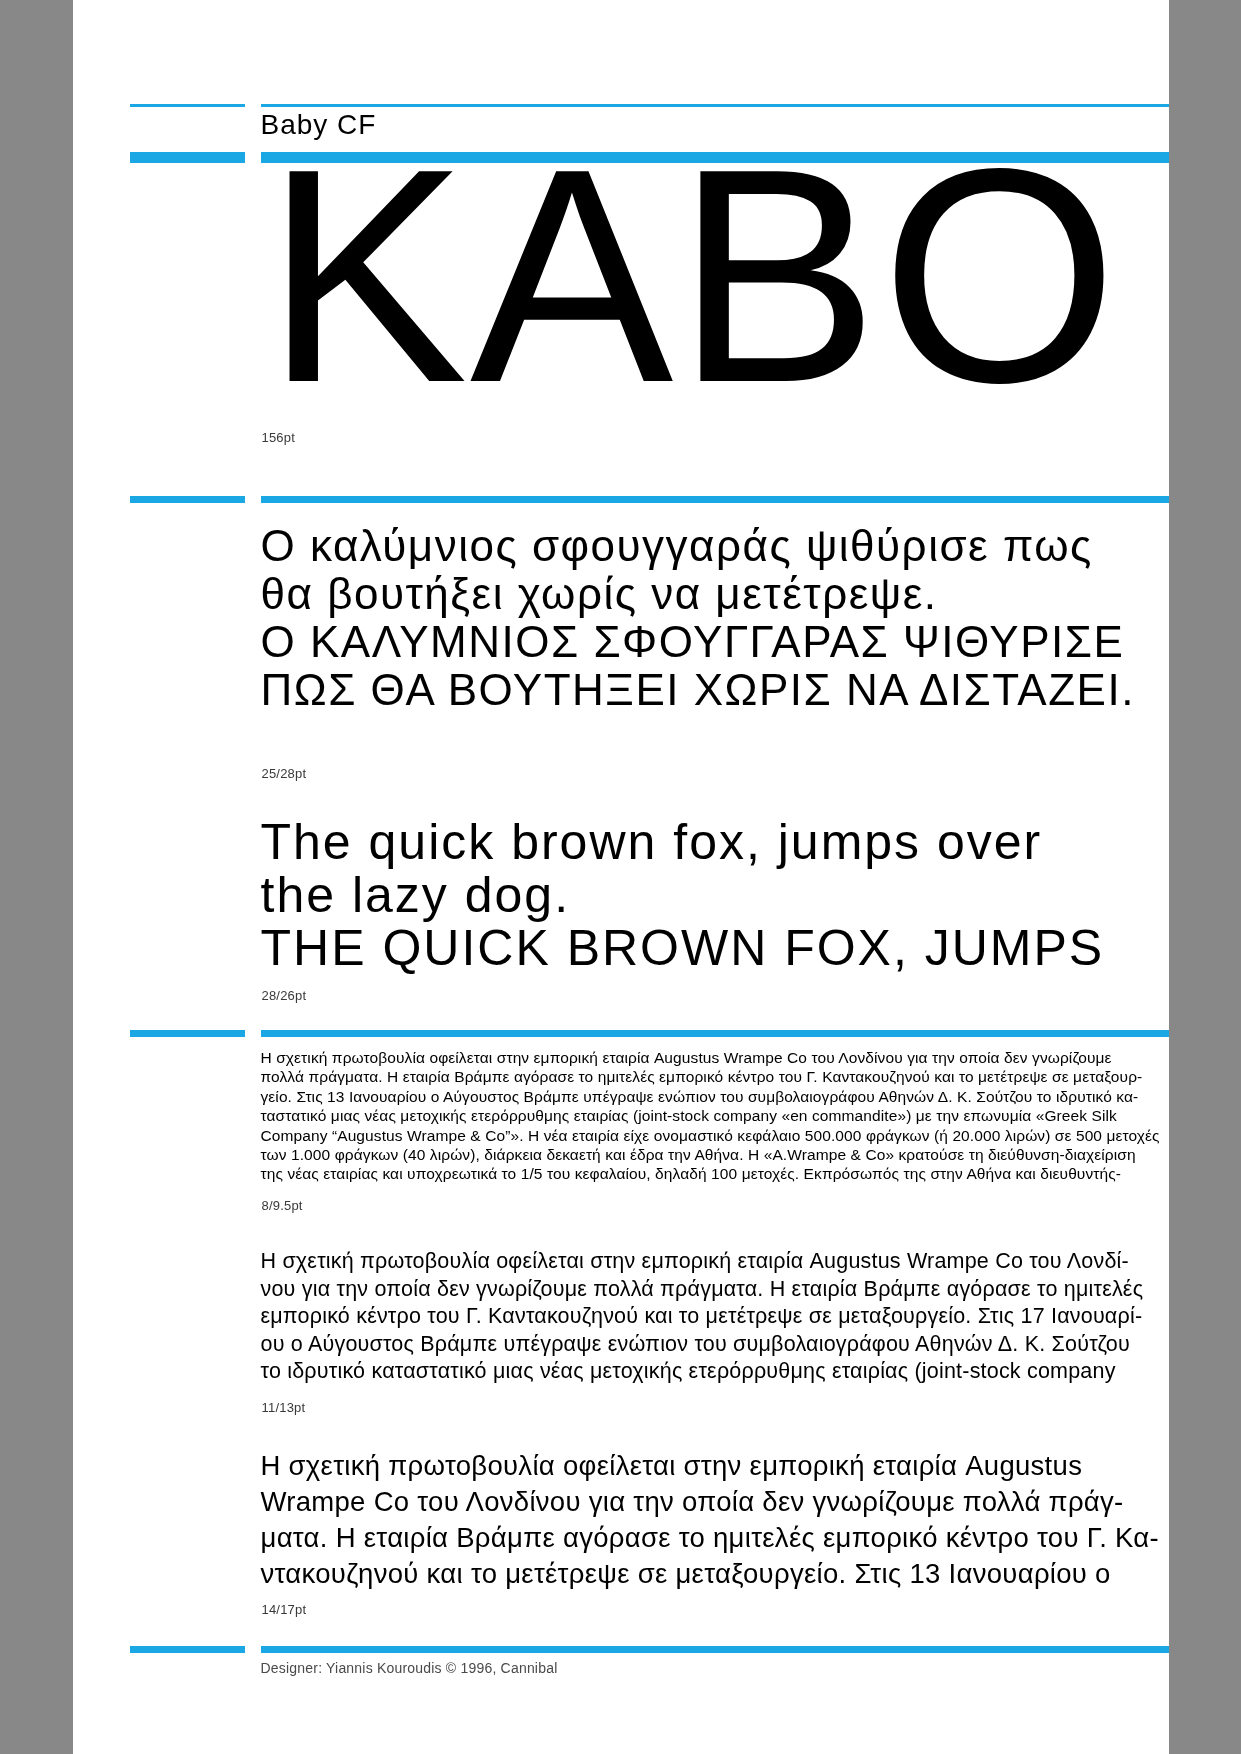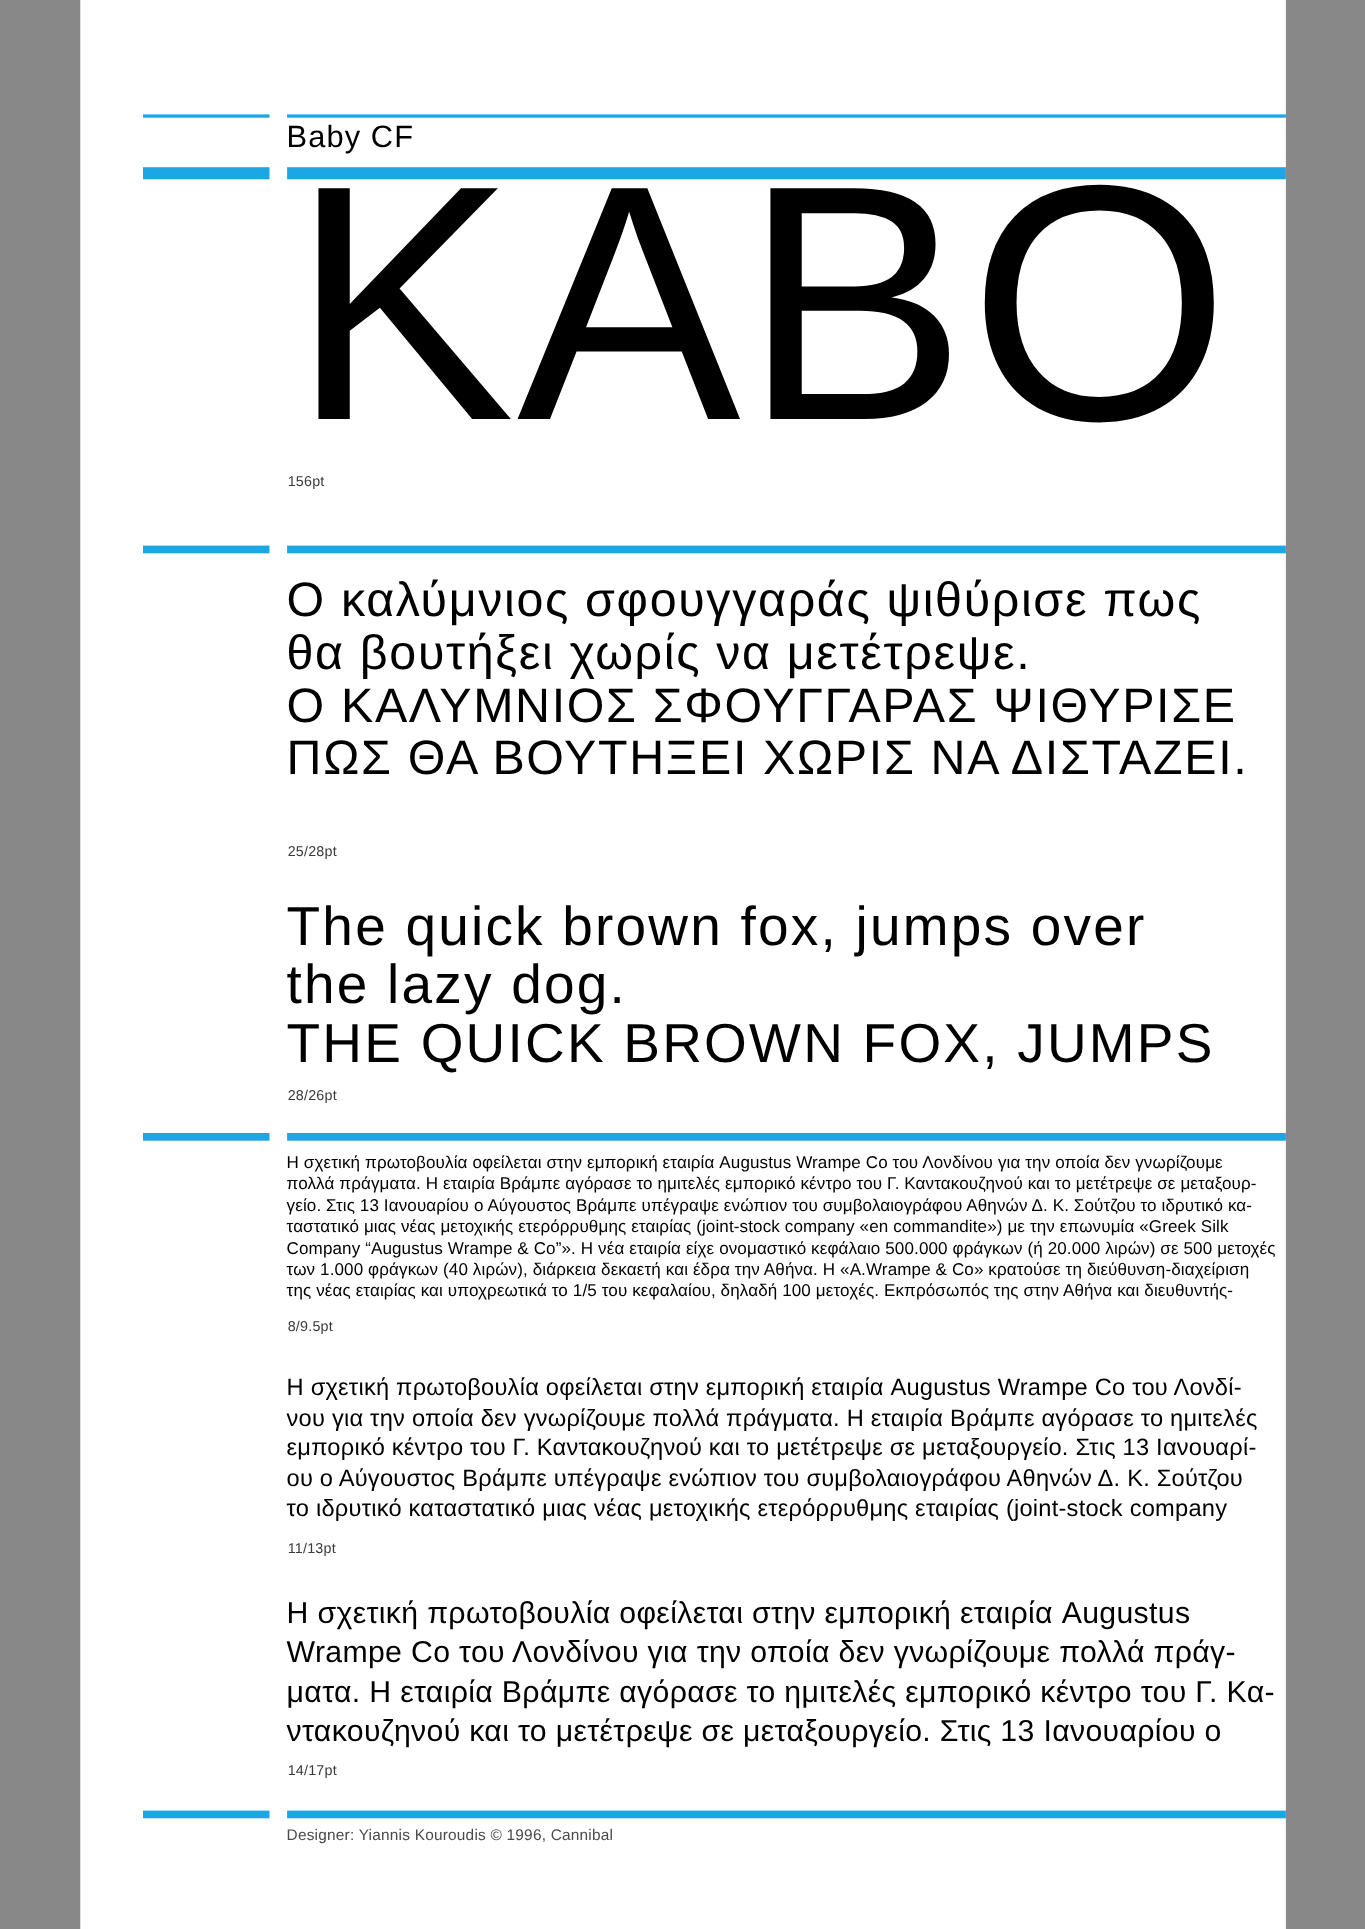--- a/index.html
+++ b/index.html
@@ -107,21 +107,21 @@
       <div class="line">ταστατικό μιας νέας μετοχικής ετερόρρυθμης εταιρίας (joint-stock company «en commandite») με την επωνυμία «Greek Silk</div>
       <div class="line">Company “Augustus Wrampe &amp; Co”». Η νέα εταιρία είχε ονομαστικό κεφάλαιο 500.000 φράγκων (ή 20.000 λιρών) σε 500 μετοχές</div>
       <div class="line">των 1.000 φράγκων (40 λιρών), διάρκεια δεκαετή και έδρα την Αθήνα. Η «Α.Wrampe &amp; Co» κρατούσε τη διεύθυνση-διαχείριση</div>
       <div class="line">της νέας εταιρίας και υποχρεωτικά το 1/5 του κεφαλαίου, δηλαδή 100 μετοχές. Εκπρόσωπός της στην Αθήνα και διευθυντής-</div>
     </div>
   <div class="size-label label-8">8/9.5pt</div>
 
   <div class="sample para-11">
       <div class="line">Η σχετική πρωτοβουλία οφείλεται στην εμπορική εταιρία Augustus Wrampe Co του Λονδί-</div>
       <div class="line">νου για την οποία δεν γνωρίζουμε πολλά πράγματα. Η εταιρία Βράμπε αγόρασε το ημιτελές</div>
-      <div class="line">εμπορικό κέντρο του Γ. Καντακουζηνού και το μετέτρεψε σε μεταξουργείο. Στις 13 Ιανουαρί-</div>
+      <div class="line">εμπορικό κέντρο του Γ. Καντακουζηνού και το μετέτρεψε σε μεταξουργείο. Στις 17 Ιανουαρί-</div>
       <div class="line">ου ο Αύγουστος Βράμπε υπέγραψε ενώπιον του συμβολαιογράφου Αθηνών Δ. Κ. Σούτζου</div>
       <div class="line">το ιδρυτικό καταστατικό μιας νέας μετοχικής ετερόρρυθμης εταιρίας (joint-stock company</div>
     </div>
   <div class="size-label label-11">11/13pt</div>
 
   <div class="sample para-14">
       <div class="line">Η σχετική πρωτοβουλία οφείλεται στην εμπορική εταιρία Augustus</div>
       <div class="line">Wrampe Co του Λονδίνου για την οποία δεν γνωρίζουμε πολλά πράγ-</div>
       <div class="line">ματα. Η εταιρία Βράμπε αγόρασε το ημιτελές εμπορικό κέντρο του Γ. Κα-</div>
       <div class="line">ντακουζηνού και το μετέτρεψε σε μεταξουργείο. Στις 13 Ιανουαρίου ο</div>

